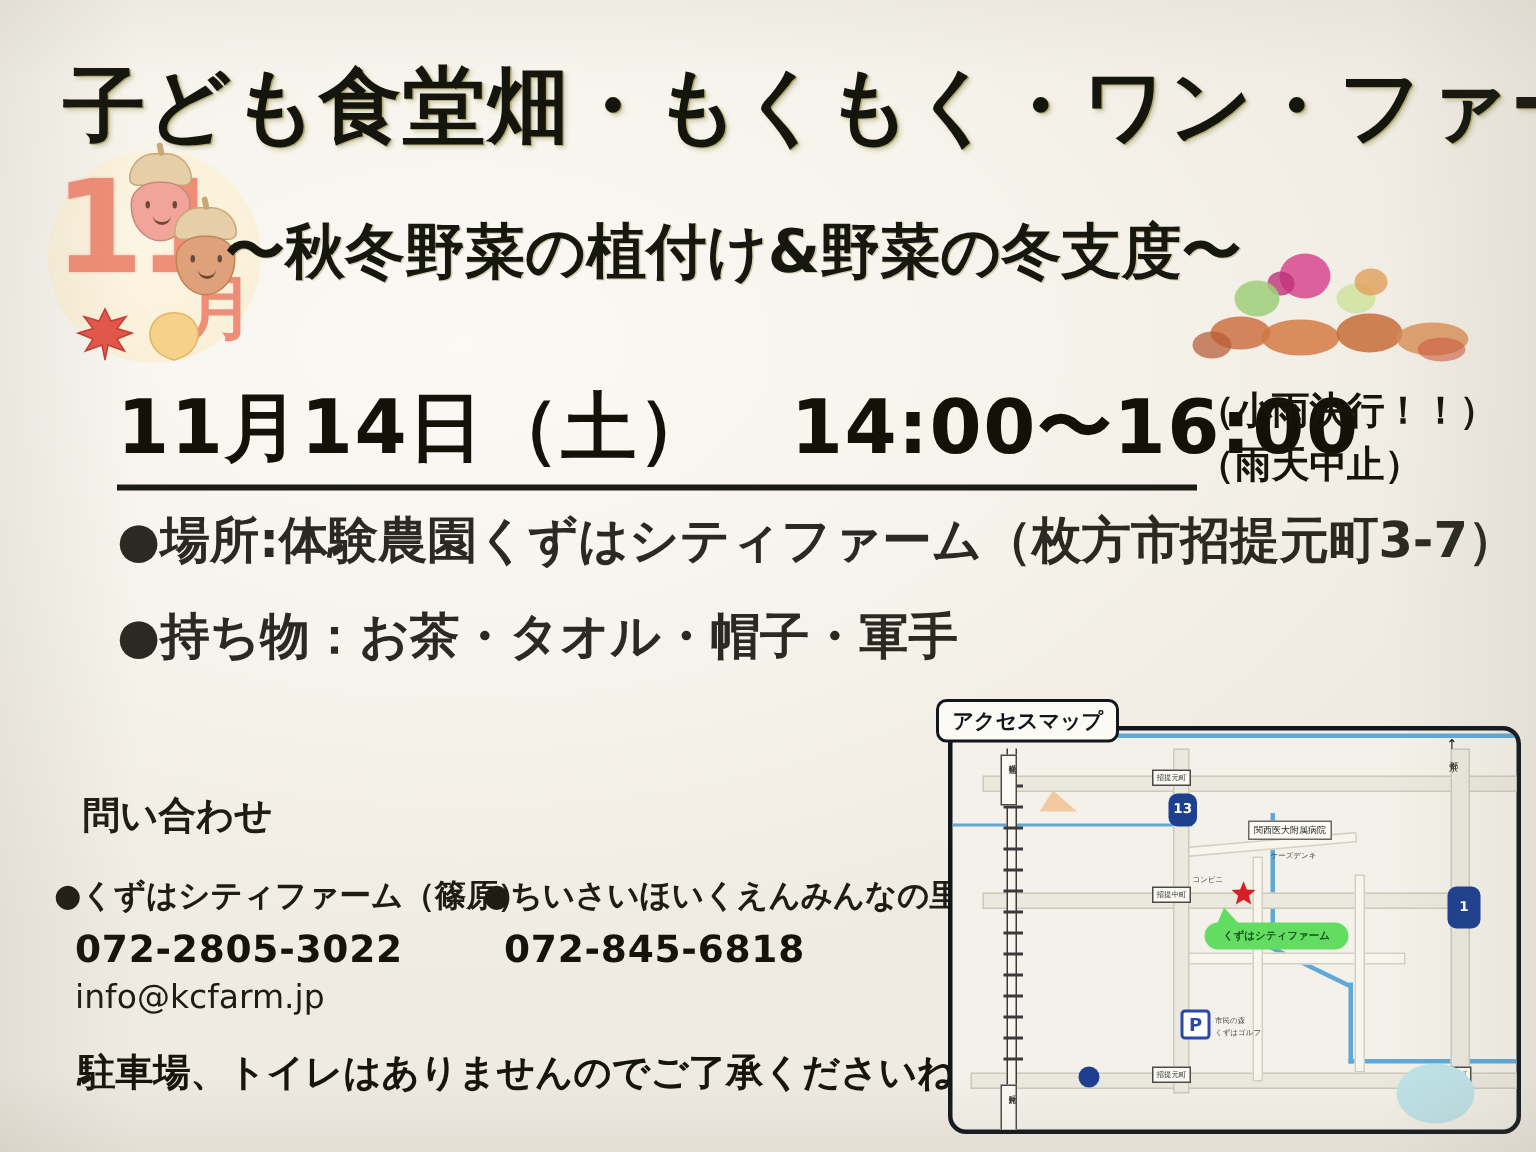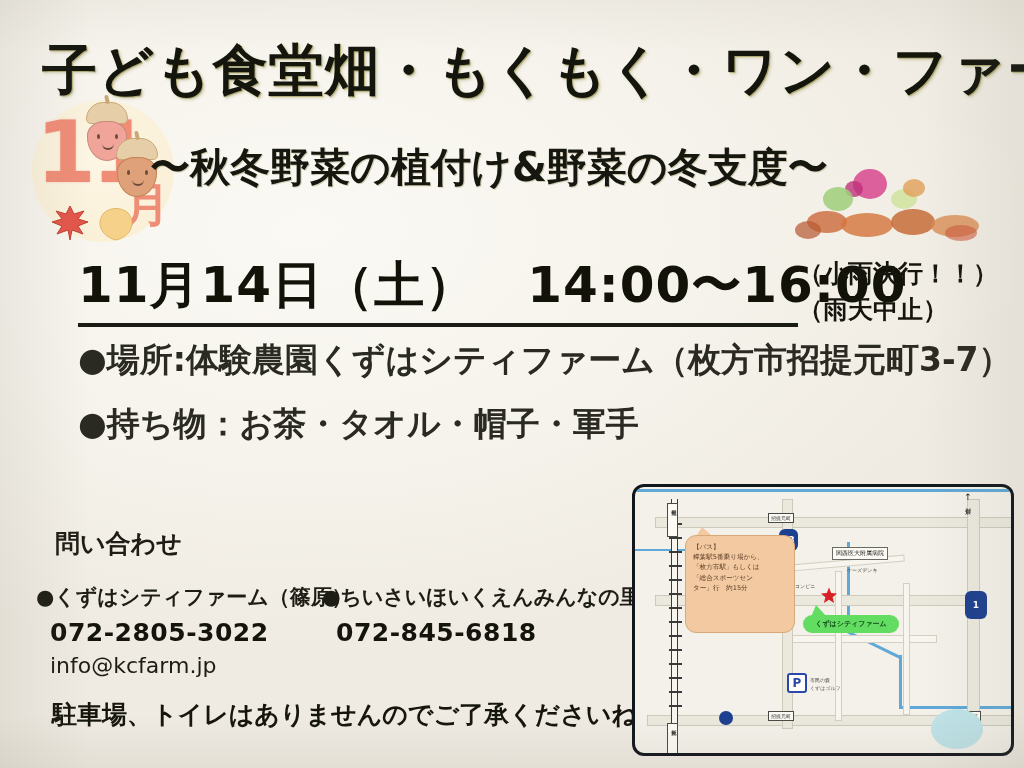--- a/index.html
+++ b/index.html
@@ -333,27 +333,20 @@
     <div class="ivy" style="left:144px;top:42px;width:19px;height:22px;">
       <span>13</span>
     </div>
     <div class="ivy" style="left:330px;top:104px;width:22px;height:28px;">
       <span>1</span>
     </div>
 
     <div class="bstop" style="left:84px;top:224px;"></div>
 
     <div id="bubble-tail"></div>
-    <div id="bus-bubble">
-      <div class="bline">【バス】</div>
-      <div class="bline">樟葉駅5番乗り場から、</div>
-      <div class="bline">「枚方市駅」もしくは</div>
-      <div class="bline">「総合スポーツセン</div>
-      <div class="bline">ター」行　約15分</div>
-    </div>
 
     <div id="hospital">関西医大附属病院</div>
 
     <div class="mtext" style="left:212px;top:80px;">ケーズデンキ</div>
     <div class="mtext" style="left:160px;top:96px;">コンビニ</div>
     <div class="mtext" style="left:175px;top:190px;">市民の森</div>
     <div class="mtext" style="left:175px;top:198px;">くずはゴルフ</div>
 
     <svg id="star" width="18" height="18" viewBox="0 0 18 18">
       <path d="M9 0.5 L11.2 6 L17 6.4 L12.6 10.2 L14.1 16 L9 12.8 L3.9 16 L5.4 10.2 L1 6.4 L6.8 6 Z" fill="#d81e27"></path>
@@ -369,15 +362,18 @@
 
     <div id="pond"></div>
 
     <div id="kyoto-arrow">
       <div class="ar">↑</div>
       <div class="kt">京都</div>
     </div>
 
   </div>
 
+  <div id="map-badge">
+    <span>アクセスマップ</span>
+  </div>
 </div>
 
 <div id="vignette"></div>
 
 </body></html>

